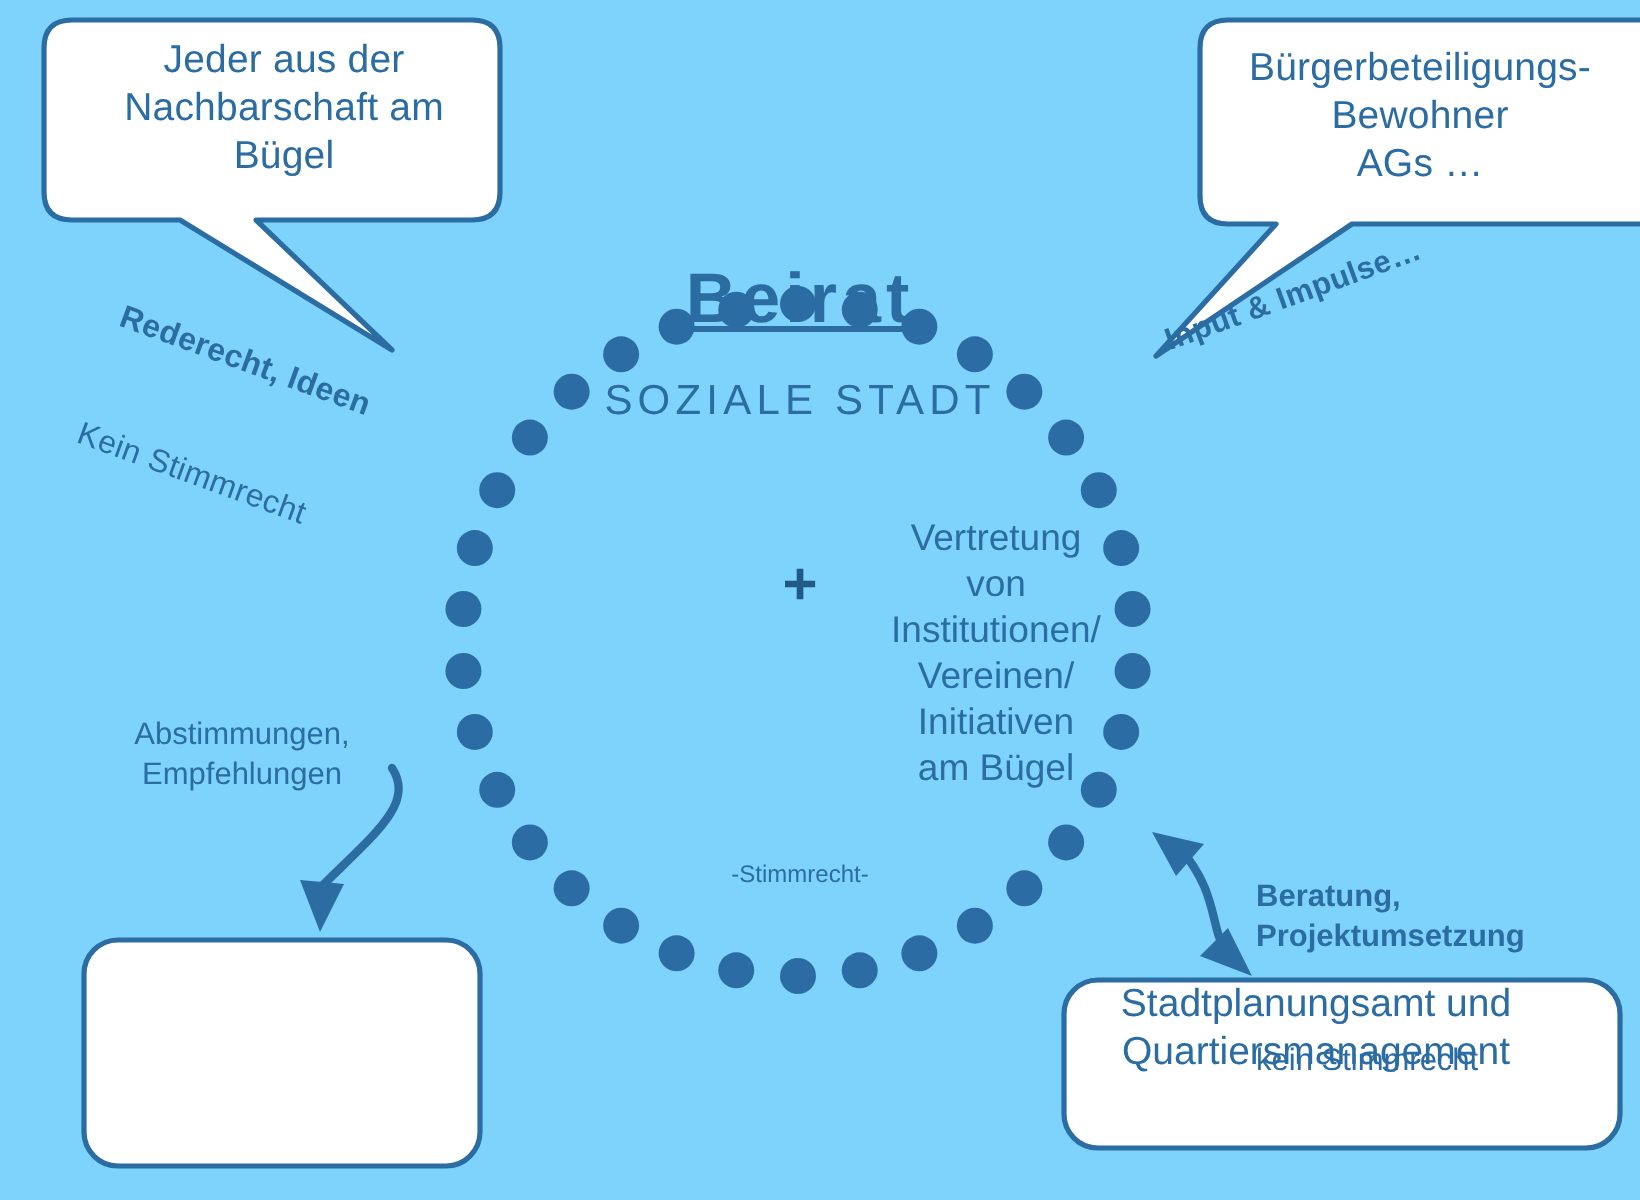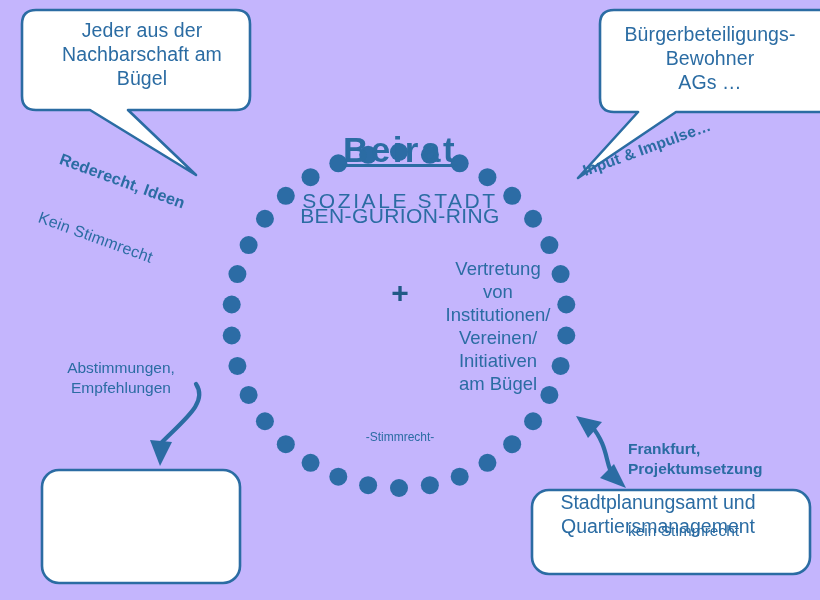--- a/index.html
+++ b/index.html
@@ -4,21 +4,21 @@
 <style>
   html, body {
     margin: 0;
     padding: 0;
     background: #ffffff;
   }
   #stage {
     position: relative;
     width: 820px;
     height: 600px;
-    background: #c4b5fd;
+    background: #7dd3fc;
     overflow: hidden;
     font-family: "Liberation Sans", "DejaVu Sans", sans-serif;
   }
   #svg-layer {
     position: absolute;
     left: 0; top: 0;
     width: 820px;
     height: 600px;
   }
   .txt {
@@ -231,21 +231,20 @@
   <div class="txt bubble-text" id="bubble-tr-text">Bürgerbeteiligungs-
 Bewohner
 AGs …</div>
 
 
   <div class="txt box-text" id="box-br-text">Stadtplanungsamt und
 Quartiersmanagement</div>
 
   <div class="txt" id="title-main">Beirat</div>
   <div class="txt" id="title-sub1">SOZIALE STADT</div>
-  <div class="txt" id="title-sub2">BEN-GURION-RING</div>
 
   <div class="txt" id="plus-sign">+</div>
   <div class="txt" id="col-right">Vertretung
 von
 Institutionen/
 Vereinen/
 Initiativen
 am Bügel</div>
 
   <div class="txt" id="stimmrecht">-Stimmrecht-</div>
@@ -254,18 +253,18 @@
     <span class="b">Rederecht, Ideen</span>
     <span class="r">Kein Stimmrecht</span>
   </div>
 
   <div class="rot-label" id="label-impulse">Input &amp; Impulse…</div>
 
   <div class="txt" id="label-abstimmungen">Abstimmungen,
 Empfehlungen</div>
 
   <div class="txt" id="label-beratung">
-    <span class="b">Frankfurt,
+    <span class="b">Beratung,
 Projektumsetzung</span>
     <span class="r">kein Stimmrecht</span>
   </div>
 
 </div>
 
 </body></html>

